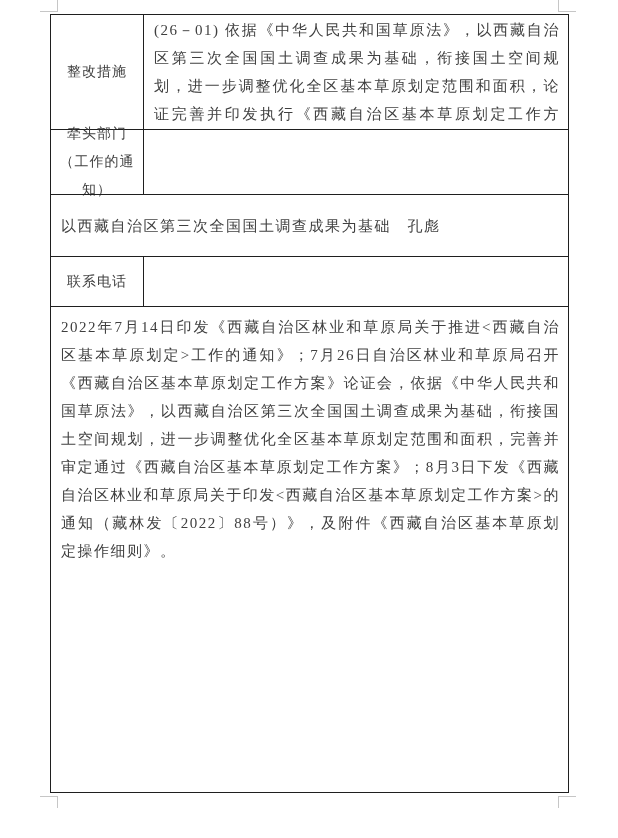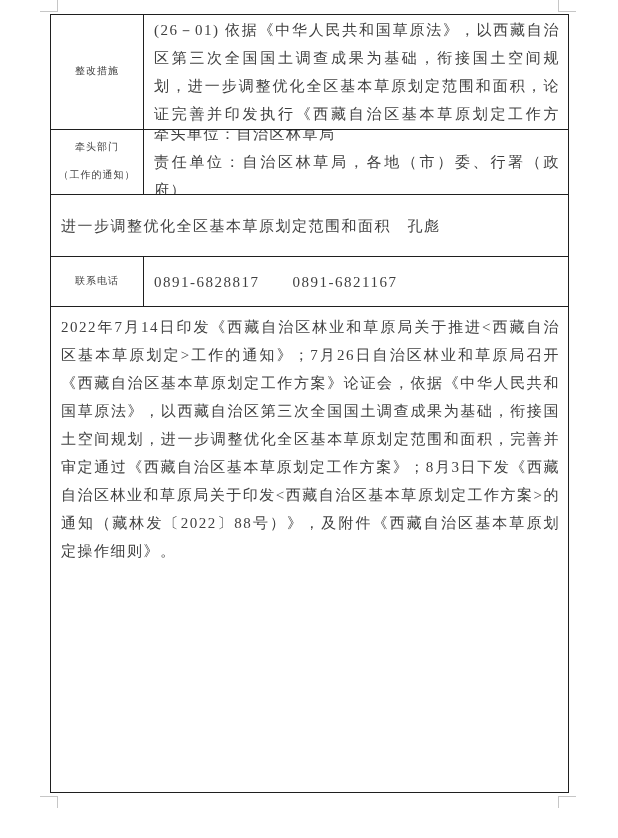--- a/index.html
+++ b/index.html
@@ -35,21 +35,21 @@
   .r3{height:62px;}
   .r4{height:50px;}
   .r5{height:487px;}
   .label-cell{
     width:93px;
     flex:0 0 93px;
     box-sizing:border-box;
     border-right:1px solid #1f1f1f;
     display:flex;align-items:center;justify-content:center;
     text-align:center;
-    font-size:10px;
+    font-size:14px;
     letter-spacing:1px;
     line-height:28px;
     white-space:pre-line;
     font-family:Liberation Mono, monospace;
   }
   .content-cell{
     flex:1 1 auto;
     box-sizing:border-box;
     padding:0 8px 0 10px;
     font-size:15px;
@@ -82,31 +82,28 @@
   <div class="doc-table">
 
     <div class="row r1">
       <div class="label-cell">整改措施</div>
       <div class="content-cell">(26－01) 依据《中华人民共和国草原法》，以西藏自治区第三次全国国土调查成果为基础，衔接国土空间规划，进一步调整优化全区基本草原划定范围和面积，论证完善并印发执行《西藏自治区基本草原划定工作方案》。</div>
     </div>
 
     <div class="row r2">
       <div class="label-cell">牵头部门
 （工作的通知）</div>
-      <div class="content-cell v-center">牵头单位：自治区林草局
-责任单位：自治区林草局，各地（市）委、行署（政府）</div>
     </div>
 
     <div class="row r3">
-      <div class="content-cell v-center">进一步调整优化全区基本草原划定范围和面积　孔彪</div>
+      <div class="content-cell v-center">以西藏自治区第三次全国国土调查成果为基础　孔彪</div>
     </div>
 
     <div class="row r4">
       <div class="label-cell">联系电话</div>
-      <div class="content-cell v-center">0891-6828817　　0891-6821167</div>
     </div>
 
     <div class="row r5">
       <div class="content-cell">2022年7月14日印发《西藏自治区林业和草原局关于推进&lt;西藏自治区基本草原划定&gt;工作的通知》；7月26日自治区林业和草原局召开《西藏自治区基本草原划定工作方案》论证会，依据《中华人民共和国草原法》，以西藏自治区第三次全国国土调查成果为基础，衔接国土空间规划，进一步调整优化全区基本草原划定范围和面积，完善并审定通过《西藏自治区基本草原划定工作方案》；8月3日下发《西藏自治区林业和草原局关于印发&lt;西藏自治区基本草原划定工作方案&gt;的通知（藏林发〔2022〕88号）》，及附件《西藏自治区基本草原划定操作细则》。</div>
     </div>
 
   </div>
 </div>
 
 </body></html>

